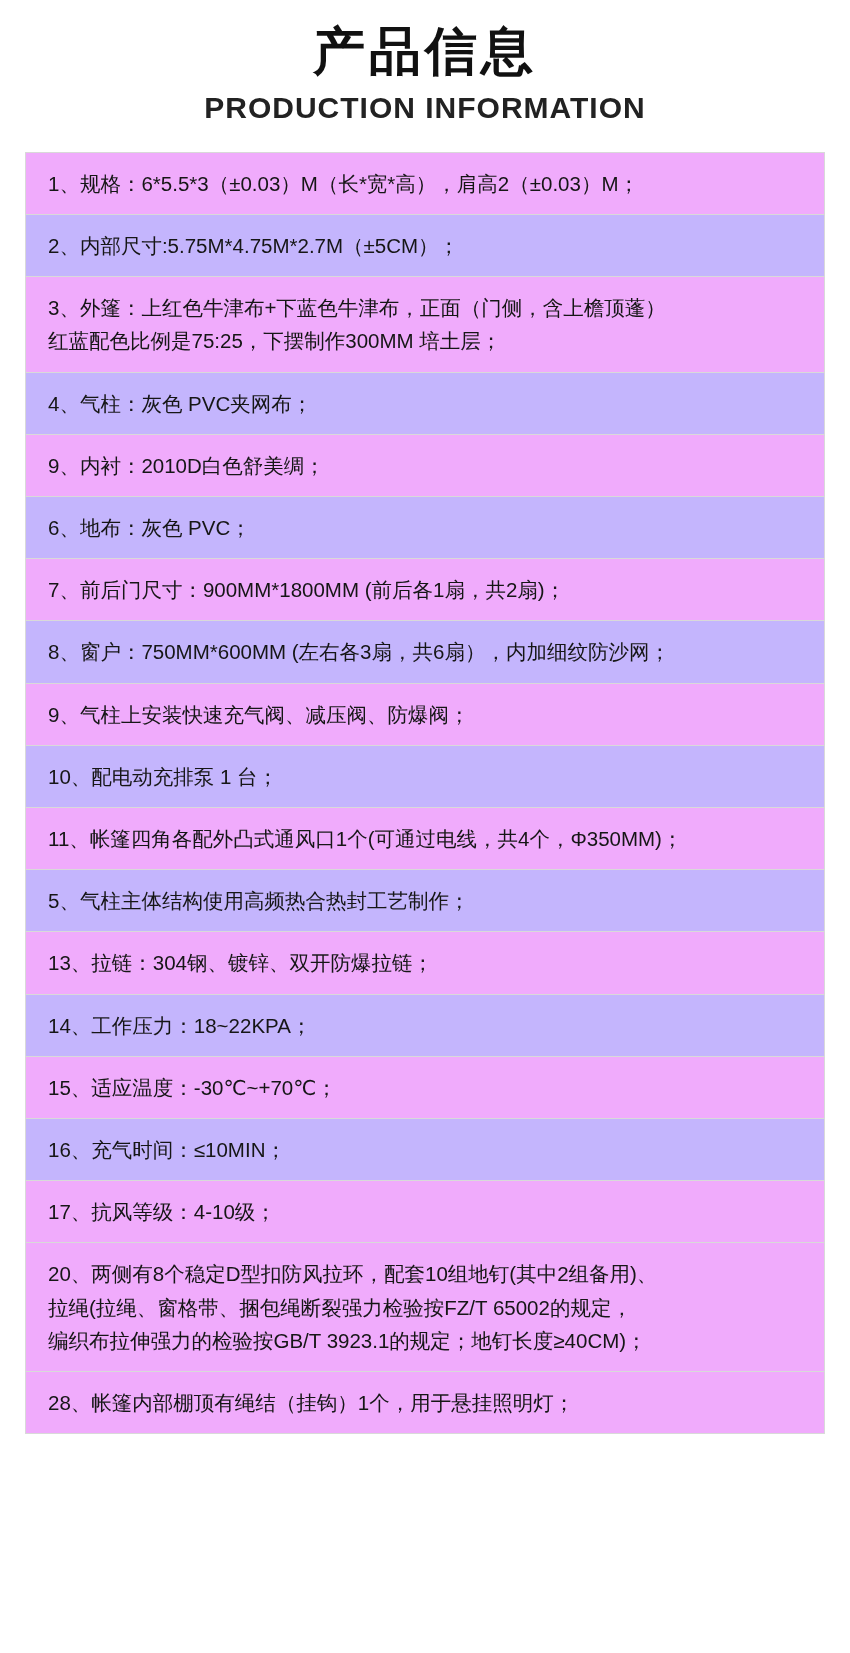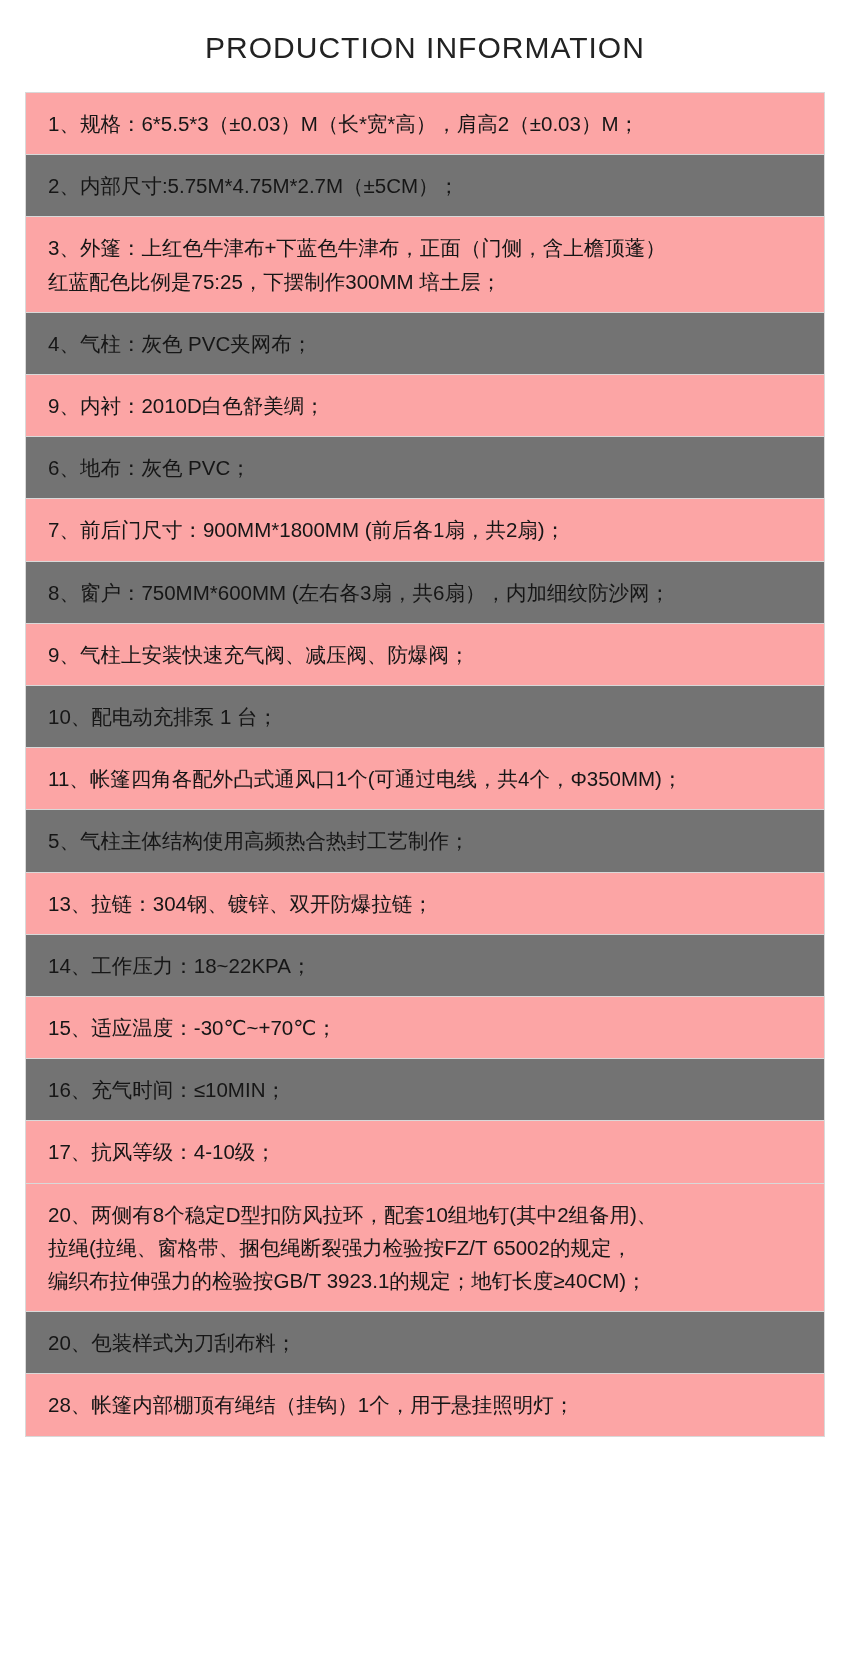--- a/index.html
+++ b/index.html
@@ -26,52 +26,53 @@
   .title-cn {
     font-size: 52px;
     font-weight: bold;
     letter-spacing: 4px;
     line-height: 1.15;
     color: #111111;
     margin: 0;
   }
   .title-en {
     font-size: 30px;
-    font-weight: normal;
+    font-weight: bold;
     letter-spacing: 1px;
     color: #222222;
     margin: 8px 0 0 0;
     line-height: 1.2;
   }
   .spec-table {
     margin: 26px 25px 0 25px;
     border-top: 1px solid #d9d9d9;
     border-left: 1px solid #d9d9d9;
     border-right: 1px solid #d9d9d9;
   }
   .spec-row {
     border-bottom: 1px solid #d9d9d9;
     padding: 14px 18px 14px 22px;
     font-size: 20.5px;
     line-height: 1.62;
     color: #161616;
-    background: #fca5a5;
+    background: #f0abfc;
     box-sizing: border-box;
     white-space: pre-line;
   }
   .spec-row.alt {
-    background: #737373;
+    background: #c4b5fd;
   }
 </style>
 </head>
 <body>
 
 <div class="page">
 
   <div class="header">
+    <h1 class="title-cn">产品信息</h1>
     <div class="title-en">PRODUCTION INFORMATION</div>
   </div>
 
   <div class="spec-table">
     <div class="spec-row">1、规格：6*5.5*3（±0.03）M（长*宽*高），肩高2（±0.03）M；</div>
     <div class="spec-row alt">2、内部尺寸:5.75M*4.75M*2.7M（±5CM）；</div>
     <div class="spec-row">3、外篷：上红色牛津布+下蓝色牛津布，正面（门侧，含上檐顶蓬）
 红蓝配色比例是75:25，下摆制作300MM 培土层；</div>
     <div class="spec-row alt">4、气柱：灰色 PVC夹网布；</div>
     <div class="spec-row">9、内衬：2010D白色舒美绸；</div>
@@ -83,17 +84,16 @@
     <div class="spec-row">11、帐篷四角各配外凸式通风口1个(可通过电线，共4个，Φ350MM)；</div>
     <div class="spec-row alt">5、气柱主体结构使用高频热合热封工艺制作；</div>
     <div class="spec-row">13、拉链：304钢、镀锌、双开防爆拉链；</div>
     <div class="spec-row alt">14、工作压力：18~22KPA；</div>
     <div class="spec-row">15、适应温度：-30℃~+70℃；</div>
     <div class="spec-row alt">16、充气时间：≤10MIN；</div>
     <div class="spec-row">17、抗风等级：4-10级；</div>
     <div class="spec-row">20、两侧有8个稳定D型扣防风拉环，配套10组地钉(其中2组备用)、
 拉绳(拉绳、窗格带、捆包绳断裂强力检验按FZ/T 65002的规定，
 编织布拉伸强力的检验按GB/T 3923.1的规定；地钉长度≥40CM)；</div>
-    <div class="spec-row alt">20、包装样式为刀刮布料；</div>
     <div class="spec-row">28、帐篷内部棚顶有绳结（挂钩）1个，用于悬挂照明灯；</div>
   </div>
 
 </div>
 
 </body></html>

